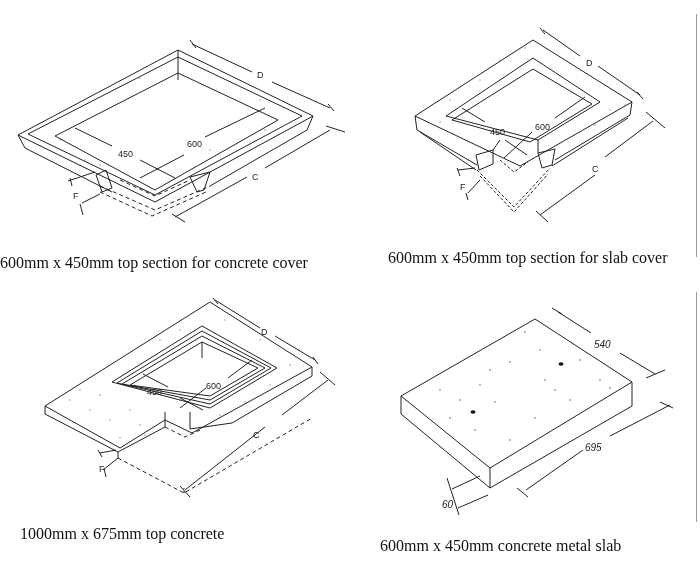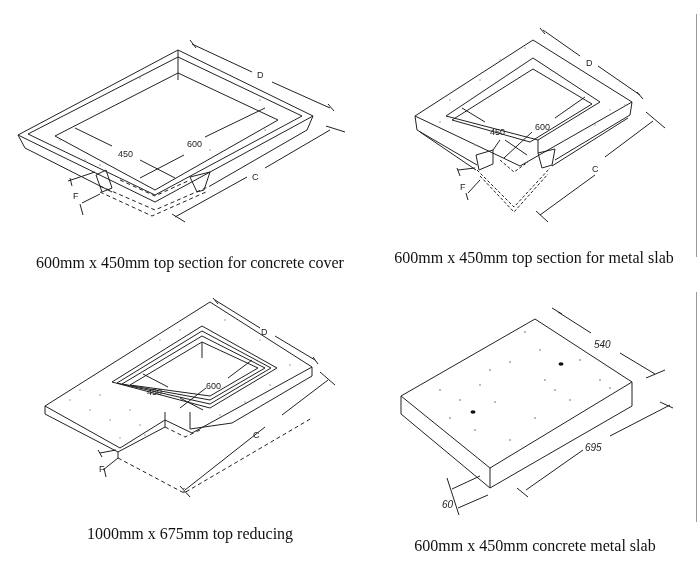--- a/index.html
+++ b/index.html
@@ -1,19 +1,19 @@
 <!DOCTYPE html>
 <html><head>
 <meta charset="utf-8">
 <style>
   html, body { margin: 0; padding: 0; background: #ffffff; }
   body { width: 700px; height: 579px; position: relative; overflow: hidden; font-family: "Liberation Serif", serif; }
   .panel { position: absolute; }
   .panel svg { position: absolute; left: 0; top: 0; overflow: visible; }
-  .caption { position: absolute; text-align: center; color: #111; font-family: "Liberation Serif", serif; font-size: 16px; line-height: 21px; }
+  .caption { position: absolute; color: #111; font-family: "Liberation Serif", serif; font-size: 16px; line-height: 21px; }
   .dim { font-family: "Liberation Sans", sans-serif; font-size: 9px; fill: #222; }
   .edge { position: absolute; left: 696px; width: 1px; background: #9a9a9a; }
 </style>
 </head>
 <body>
 
 <div class="edge" style="top:14px;height:243px;"></div>
 <div class="edge" style="top:292px;height:230px;"></div>
 
 <div class="panel" style="left:0;top:0;width:360px;height:240px;">
@@ -134,21 +134,21 @@
       <circle cx="145" cy="48" r="0.8"></circle>
         <circle cx="245" cy="105" r="0.8"></circle>
     </g>
     <text class="dim" x="110" y="135">450</text>
     <text class="dim" x="155" y="130">600</text>
     <text class="dim" x="206" y="66">D</text>
     <text class="dim" x="212" y="172">C</text>
     <text class="dim" x="80" y="190">F</text>
   </svg>
 </div>
-<div class="caption" style="left:388px;top:247px;width:292px;">600mm x 450mm top section for metal slab</div>
+<div class="caption" style="left:388px;top:247px;width:292px;">600mm x 450mm top section for slab cover</div>
 
 <div class="panel" style="left:20px;top:290px;width:340px;height:210px;">
   <svg width="340" height="210" viewBox="0 0 340 210">
     <g stroke="#222" stroke-width="1" fill="none">
 
       <polygon points="25,116 190,12 292,77 172,143 145,130 100,158" fill="#fff"></polygon>
 
       <polygon points="92,92 182,36 257,78 190,118"></polygon>
       <polygon points="97,93 182,41 251,78 190,114"></polygon>
       <polygon points="102,94 182,46 245,78 190,110"></polygon>
@@ -205,21 +205,21 @@
         <circle cx="160" cy="40" r="0.8"></circle>
     </g>
     <text class="dim" x="127" y="105">450</text>
     <text class="dim" x="186" y="99">600</text>
     <text class="dim" x="241" y="45">D</text>
     <text class="dim" x="233" y="148">C</text>
     <text class="dim" x="79" y="182">F</text>
   </svg>
 </div>
 <div class="caption" style="left:20px;top:523px;width:340px;">
-  <div>1000mm x 675mm top reducing</div>
+  <div>1000mm x 675mm top concrete</div>
 </div>
 
 <div class="panel" style="left:380px;top:290px;width:320px;height:230px;font-style:italic;">
   <svg width="320" height="230" viewBox="0 0 320 230">
     <g stroke="#222" stroke-width="1" fill="none">
 
       <polygon points="21,106 155,29 252,92 110,178" fill="#fff"></polygon>
 
       <polyline points="21,106 21,124 110,198 252,116 252,92"></polyline>
       <line x1="110" y1="178" x2="110" y2="198"></line>

